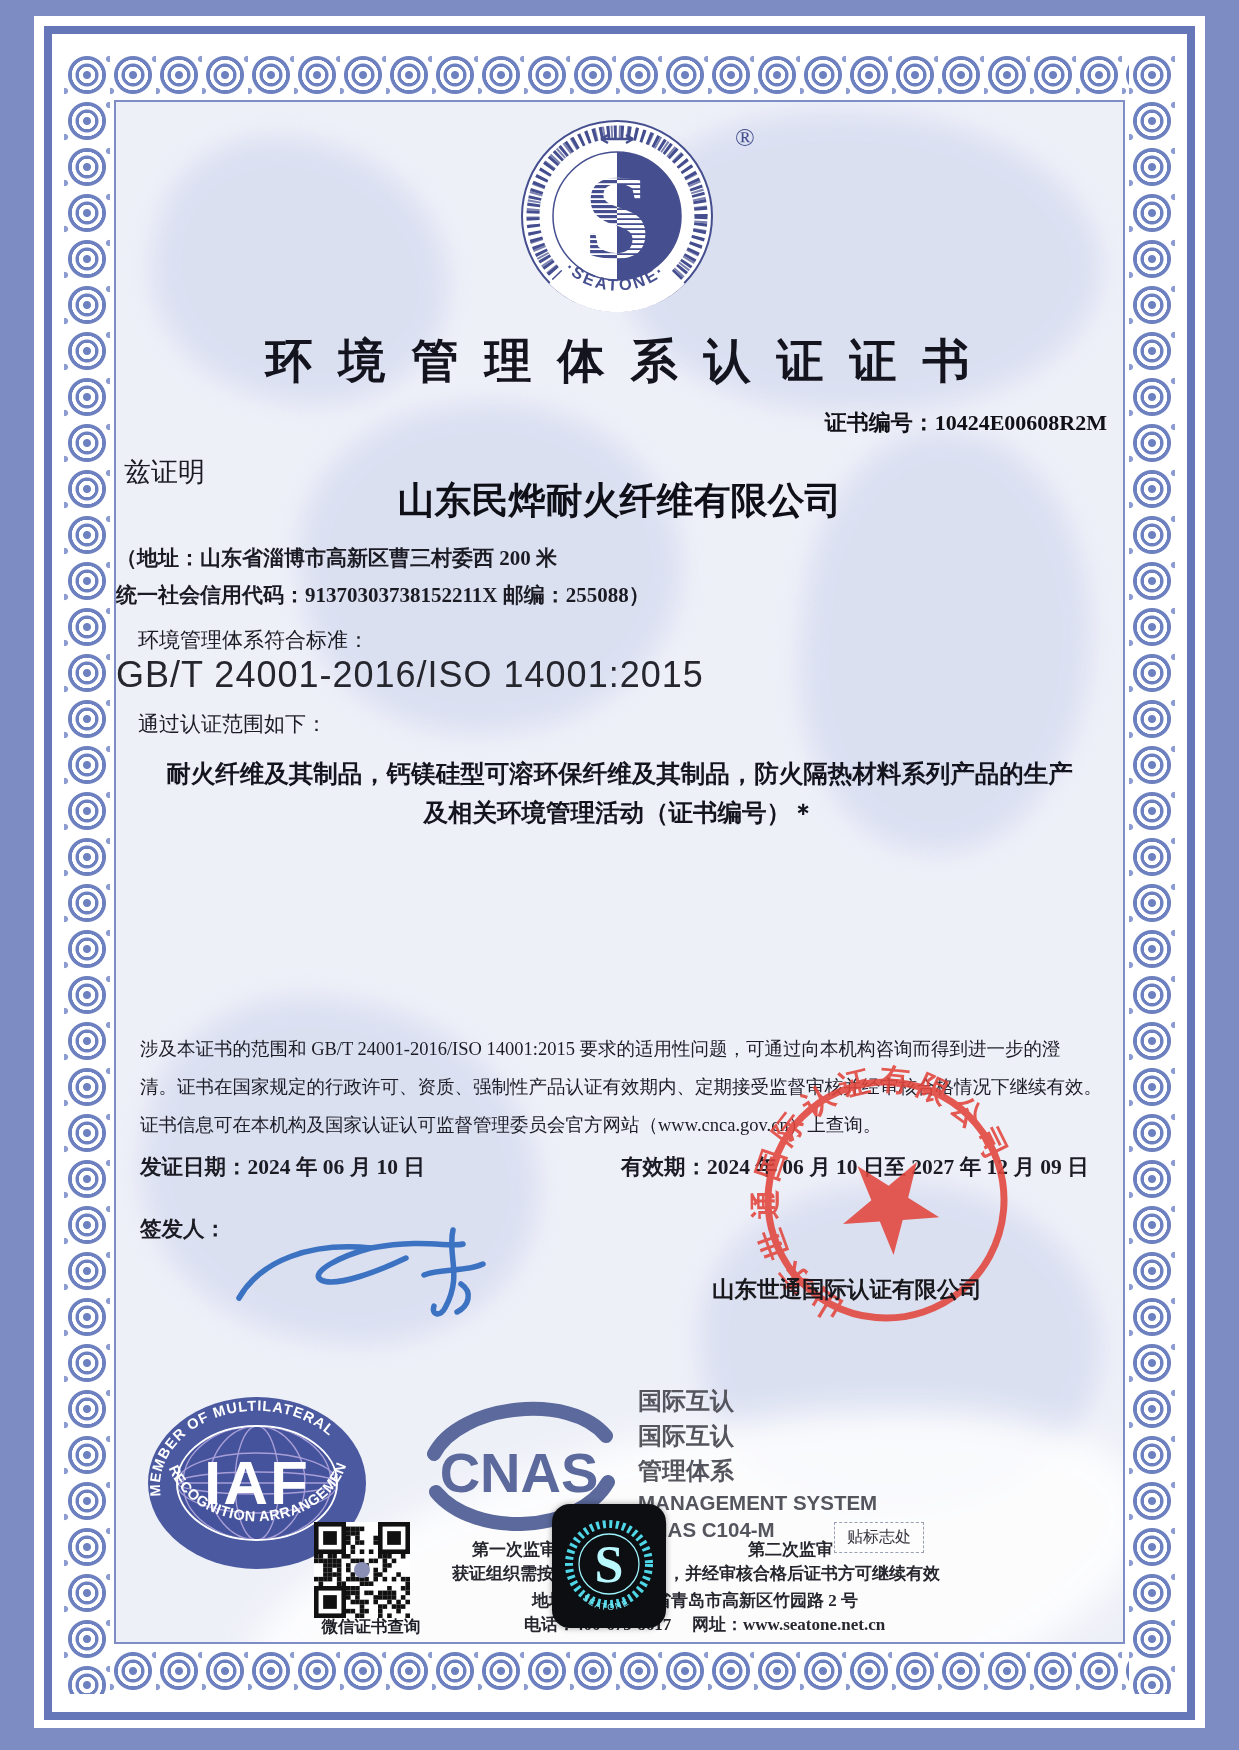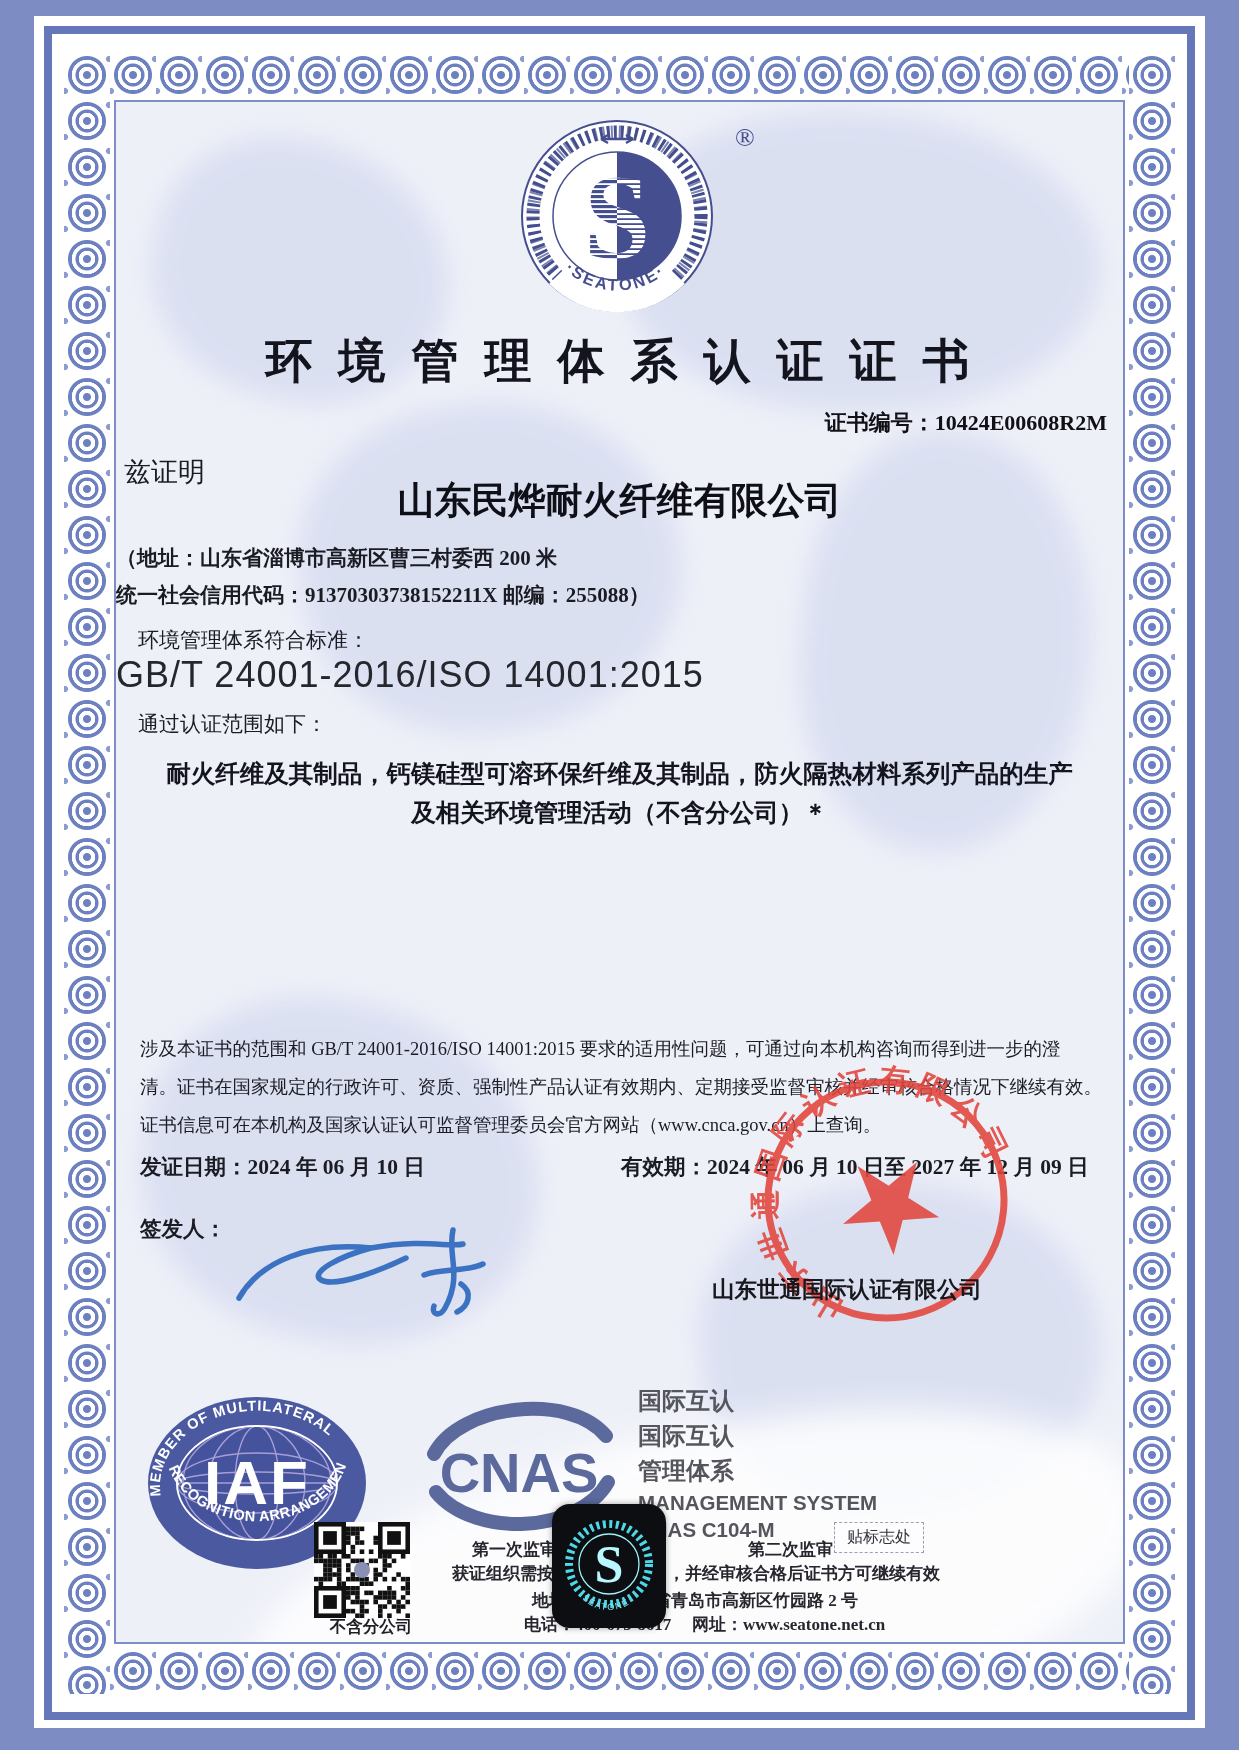--- a/index.html
+++ b/index.html
@@ -126,21 +126,21 @@
     <div class="abs t company">山东民烨耐火纤维有限公司</div>
     <div class="abs t addr" style="top:442px;">（地址：山东省淄博市高新区曹三村委西 200 米</div>
     <div class="abs t addr" style="top:479px;">统一社会信用代码：91370303738152211X 邮编：255088）</div>
 
     <div class="abs t label" style="top:524px;">环境管理体系符合标准：</div>
     <div class="abs t standard">GB/T 24001-2016/ISO 14001:2015</div>
     <div class="abs t label" style="top:608px;">通过认证范围如下：</div>
 
     <div class="abs t scope">
       <div>耐火纤维及其制品，钙镁硅型可溶环保纤维及其制品，防火隔热材料系列产品的生产</div>
-      <div>及相关环境管理活动（不含分公司）＊</div>
+      <div>及相关环境管理活动（证书编号）＊</div>
     </div>
 
     <div class="abs t legal">
       <div>涉及本证书的范围和 GB/T 24001-2016/ISO 14001:2015 要求的适用性问题，可通过向本机构咨询而得到进一步的澄</div>
       <div>清。证书在国家规定的行政许可、资质、强制性产品认证有效期内、定期接受监督审核并经审核合格情况下继续有效。</div>
       <div>证书信息可在本机构及国家认证认可监督管理委员会官方网站（www.cnca.gov.cn）上查询。</div>
     </div>
 
     <div class="abs t daterow" style="top:1050px;left:24px;">
       <span>发证日期：</span><span>2024 年 06 月 10 日</span>
@@ -356,21 +356,21 @@
         <rect x="4.571428571428571" y="4.571428571428571" width="22.857142857142854" height="22.857142857142854" fill="#fff"></rect>
         <rect x="9.142857142857142" y="9.142857142857142" width="13.714285714285714" height="13.714285714285714" fill="#111"></rect>
         <rect x="64" y="0" width="32" height="32" fill="#111"></rect>
         <rect x="68.57142857142857" y="4.571428571428571" width="22.857142857142854" height="22.857142857142854" fill="#fff"></rect>
         <rect x="73.14285714285714" y="9.142857142857142" width="13.714285714285714" height="13.714285714285714" fill="#111"></rect>
         <rect x="0" y="64" width="32" height="32" fill="#111"></rect>
         <rect x="4.571428571428571" y="68.57142857142857" width="22.857142857142854" height="22.857142857142854" fill="#fff"></rect>
         <rect x="9.142857142857142" y="73.14285714285714" width="13.714285714285714" height="13.714285714285714" fill="#111"></rect>
         <circle cx="48" cy="48" r="8" fill="#8a8fb5"></circle>
       </svg>
-    <div class="abs qrcap">不含分公司</div>
+    <div class="abs qrcap">微信证书查询</div>
 
     <div class="abs ft" style="left:356px;top:1436px;">第一次监审</div>
     <div class="abs ft" style="left:632px;top:1436px;">第二次监审</div>
     <div class="abs stickbox">贴标志处</div>
 
     <div class="abs ft" style="left:336px;top:1460px;">获证组织需按规</div>
     <div class="abs ft" style="left:552px;top:1460px;">，并经审核合格后证书方可继续有效</div>
     <div class="abs ft" style="left:416px;top:1487px;">地址：</div>
     <div class="abs ft" style="left:538px;top:1487px;">省青岛市高新区竹园路 2 号</div>
     <div class="abs ft" style="left:408px;top:1511px;">电话：400-675-8617</div>

